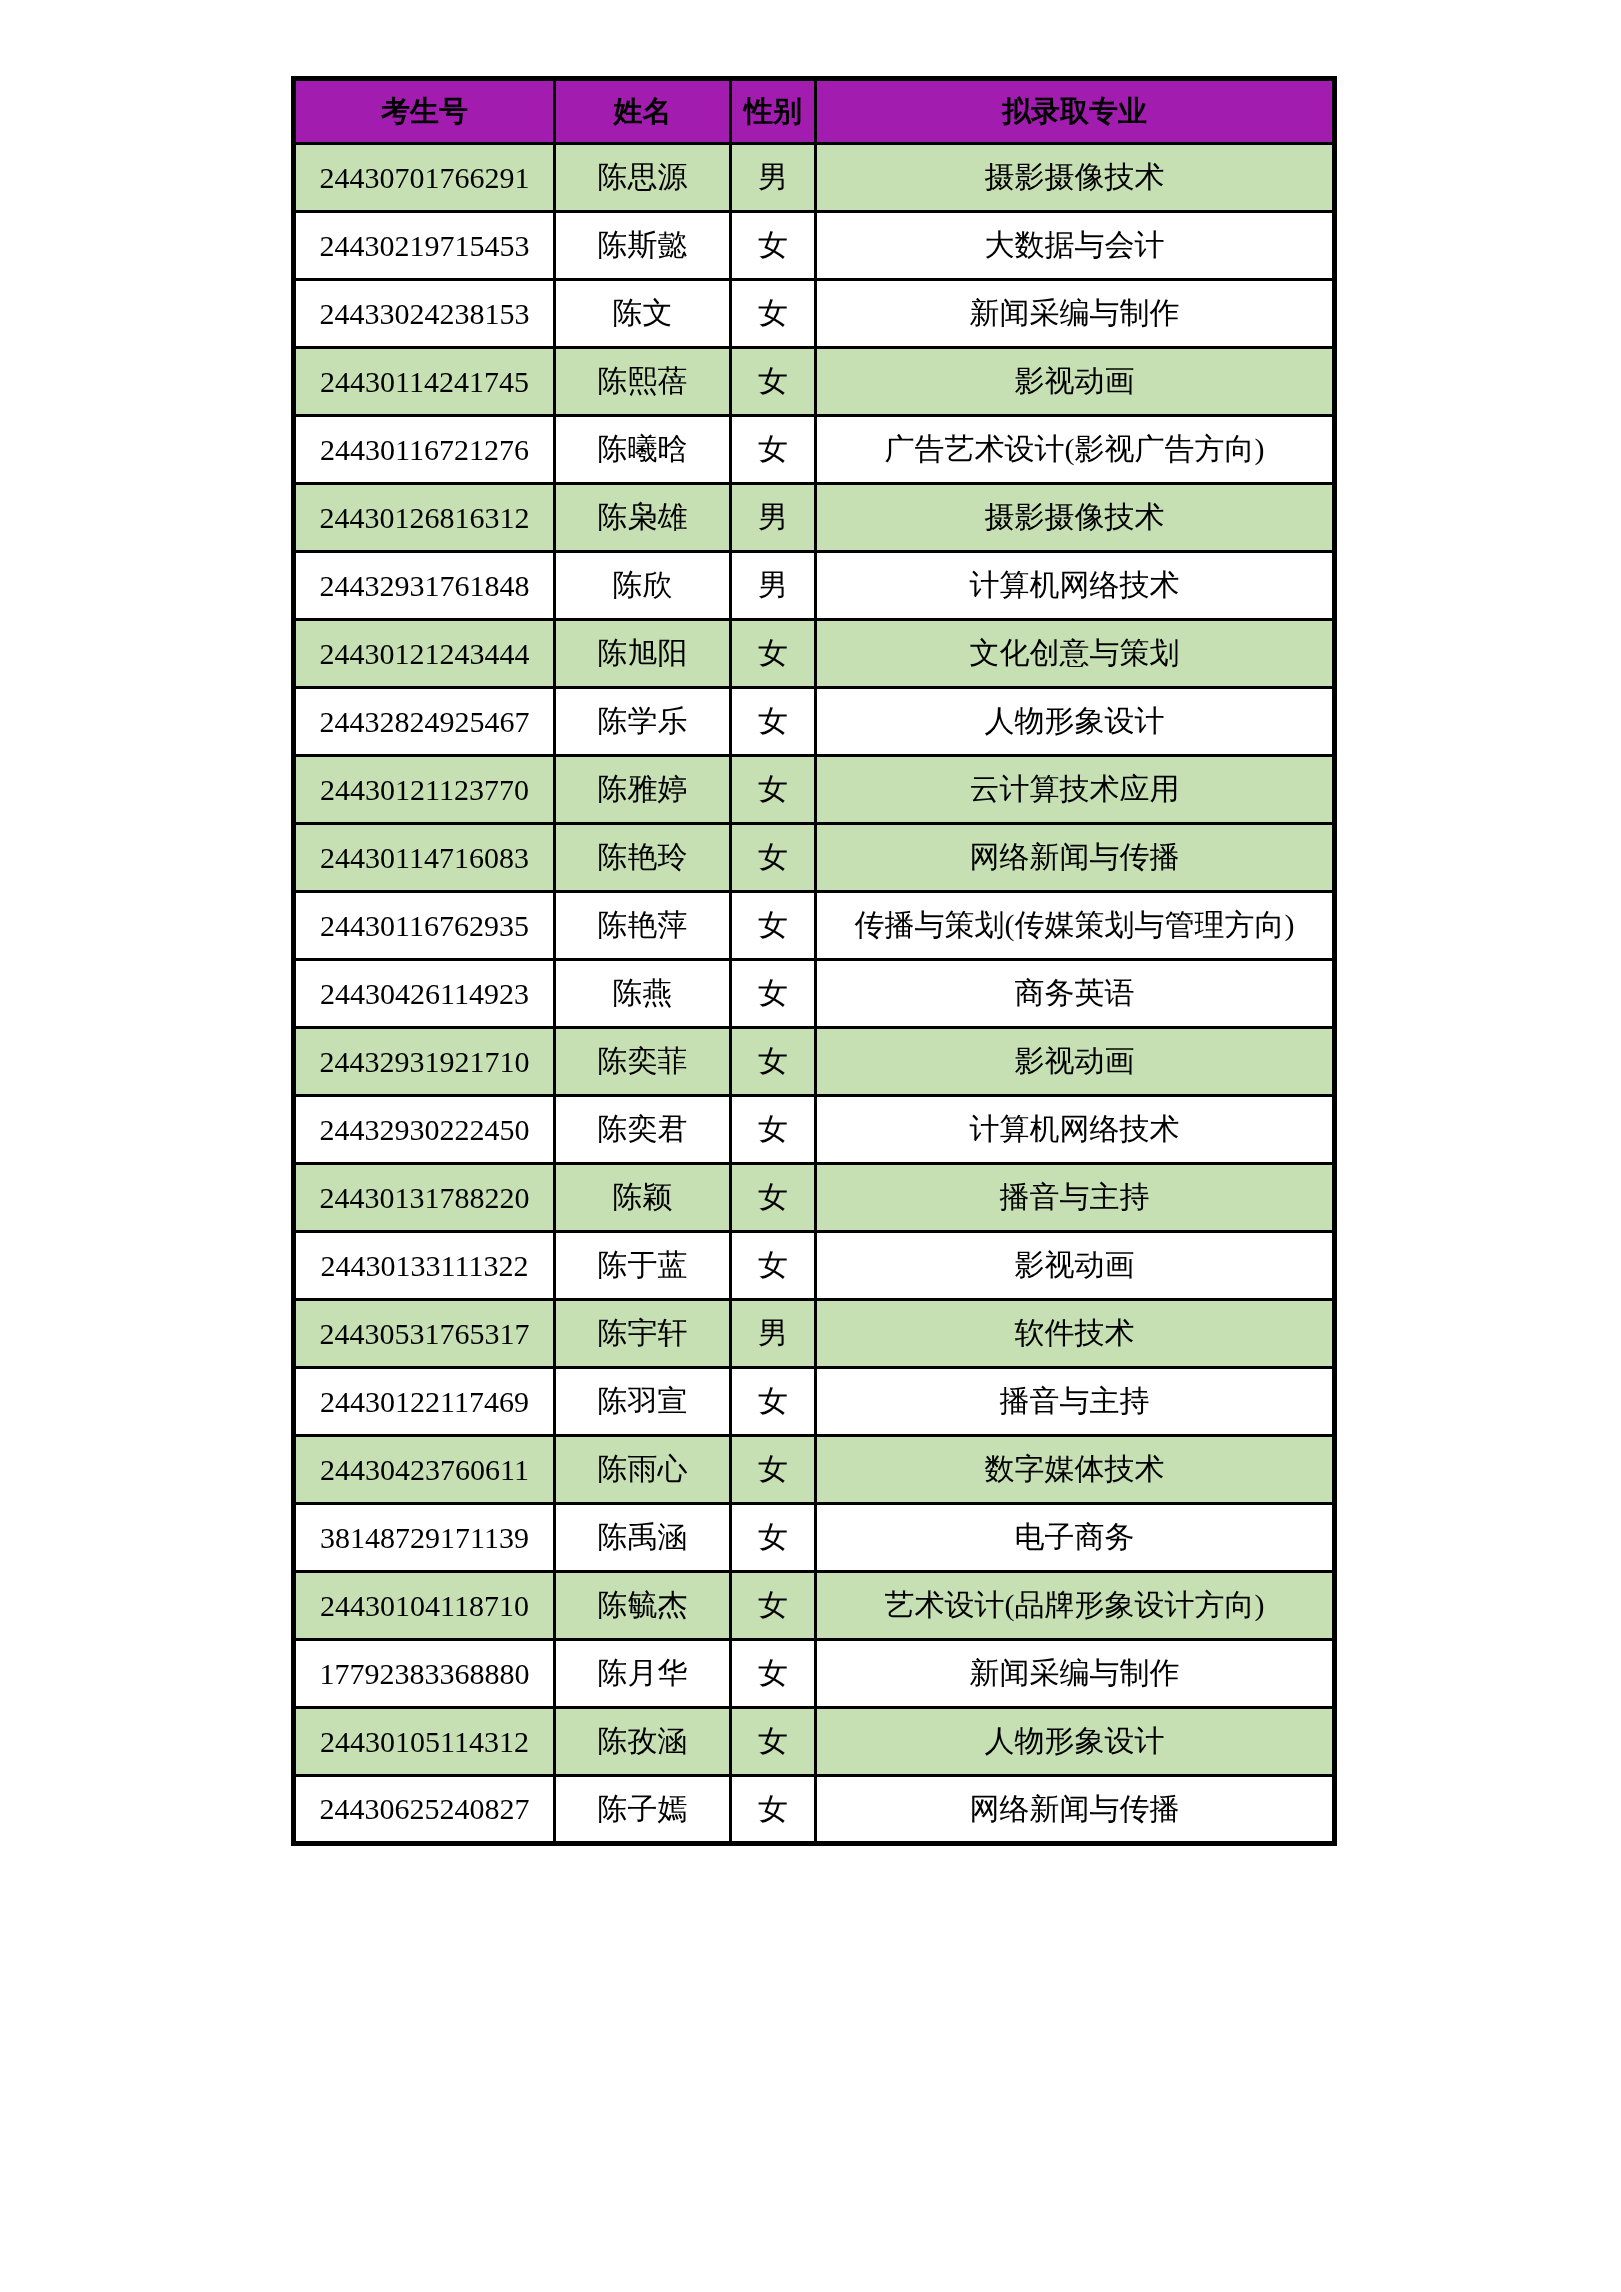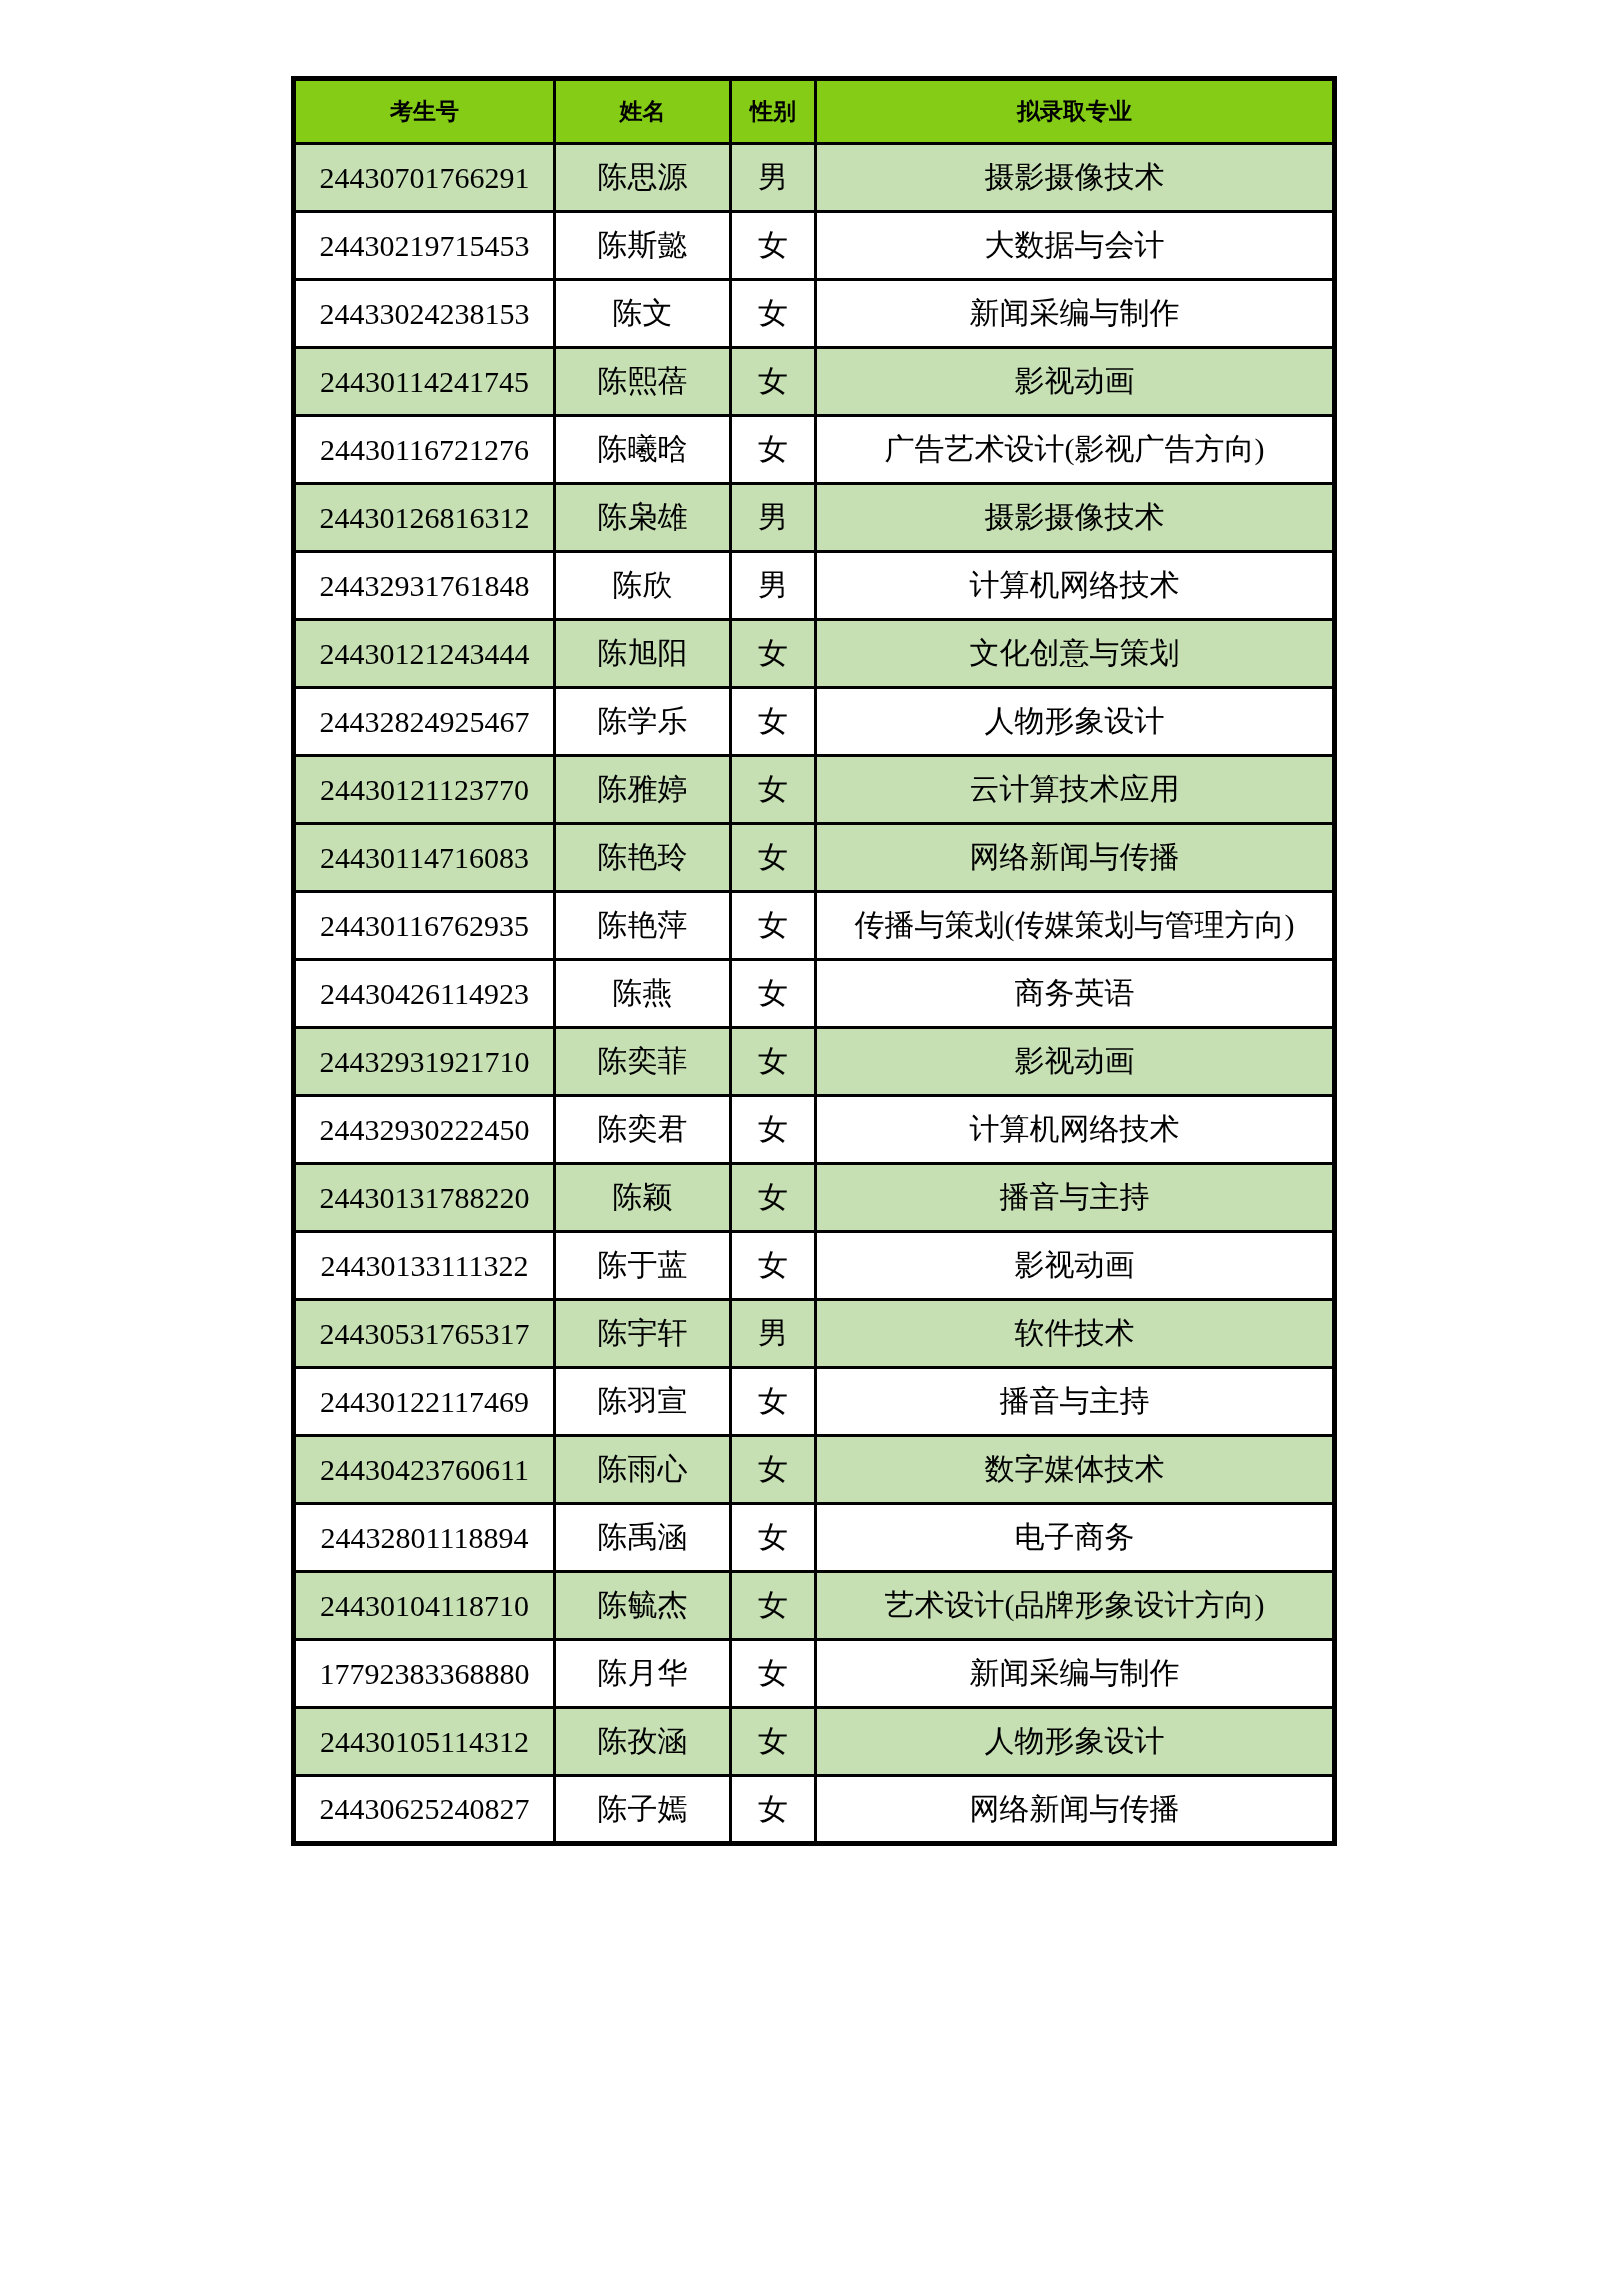--- a/index.html
+++ b/index.html
@@ -33,22 +33,22 @@
     vertical-align: middle;
     padding: 0;
     overflow: hidden;
     white-space: nowrap;
     color: #000;
   }
   .admission-table thead tr { height: 65px; }
   .admission-table tbody tr { height: 68px; }
   .admission-table th {
     font-weight: bold;
-    font-size: 23px;
-    background: #84cc16;
+    font-size: 29px;
+    background: #a21caf;
   }
   .admission-table td {
     font-size: 30px;
     background: #ffffff;
   }
   .admission-table tr.striped td {
     background: var(--highlight, #c6e0b4);
   }
 </style>
 </head>
@@ -185,21 +185,21 @@
           <td>女</td>
           <td>播音与主持</td>
         </tr>
         <tr class="striped">
           <td>24430423760611</td>
           <td>陈雨心</td>
           <td>女</td>
           <td>数字媒体技术</td>
         </tr>
         <tr>
-          <td>24432801118894</td>
+          <td>38148729171139</td>
           <td>陈禹涵</td>
           <td>女</td>
           <td>电子商务</td>
         </tr>
         <tr class="striped">
           <td>24430104118710</td>
           <td>陈毓杰</td>
           <td>女</td>
           <td>艺术设计(品牌形象设计方向)</td>
         </tr>

